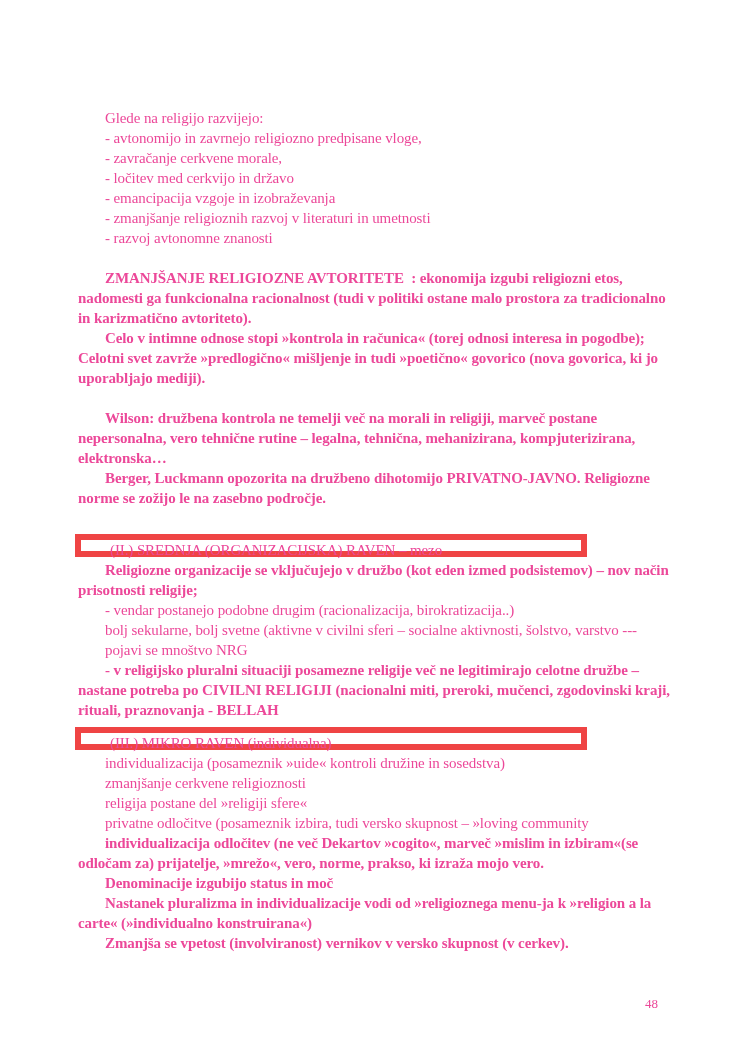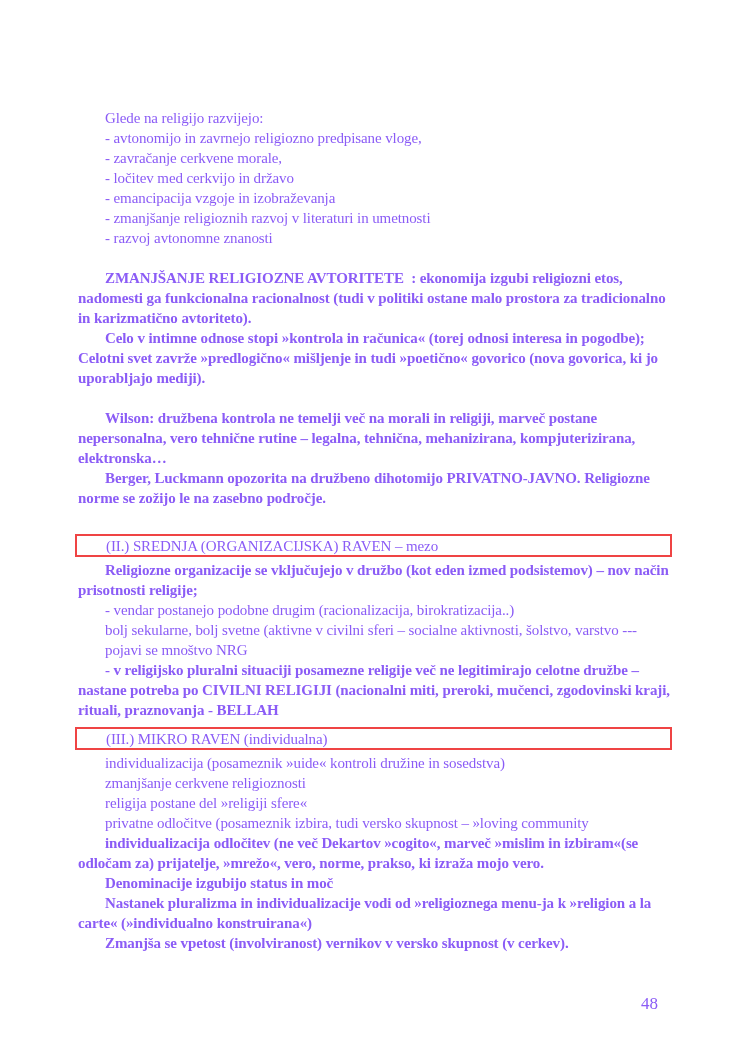--- a/index.html
+++ b/index.html
@@ -7,21 +7,21 @@
     padding: 0;
     background: #ffffff;
   }
   .page {
     position: relative;
     width: 750px;
     height: 1061px;
     background: #ffffff;
     overflow: hidden;
     font-family: "Liberation Serif", "DejaVu Serif", serif;
-    color: #8b5cf6;
+    color: #ec4899;
   }
   .content {
     position: absolute;
     left: 78px;
     top: 108px;
     width: 594px;
     font-size: 15px;
     line-height: 20px;
     letter-spacing: -0.1px;
   }
@@ -40,37 +40,37 @@
   
   .hang {
     margin: 0 0 0 27px;
     white-space: pre-wrap;
   }
   .spacer {
     height: 20px;
   }
   .box {
     box-sizing: border-box;
-    width: 597px;
+    width: 512px;
     height: 23px;
     margin-left: -3px;
-    border: 2px solid #ef4444;
+    border: 6px solid #ef4444;
     padding: 0 4px 1px 29px;
     line-height: 21px;
     background: #ffffff;
   }
   .box-1 { margin-top: 26px; margin-bottom: 3px; }
   .box-2 { margin-top: 7px; margin-bottom: 3px; }
   .page-number {
     position: absolute;
     left: 78px;
     top: 994px;
     width: 580px;
     text-align: right;
-    font-size: 17px;
+    font-size: 13px;
     line-height: 20px;
   }
 </style>
 </head>
 <body>
 
 <div class="page">
   <div class="content">
       <div class="line">Glede na religijo razvijejo:</div>
       <div class="line">- avtonomijo in zavrnejo religiozno predpisane vloge,</div>

